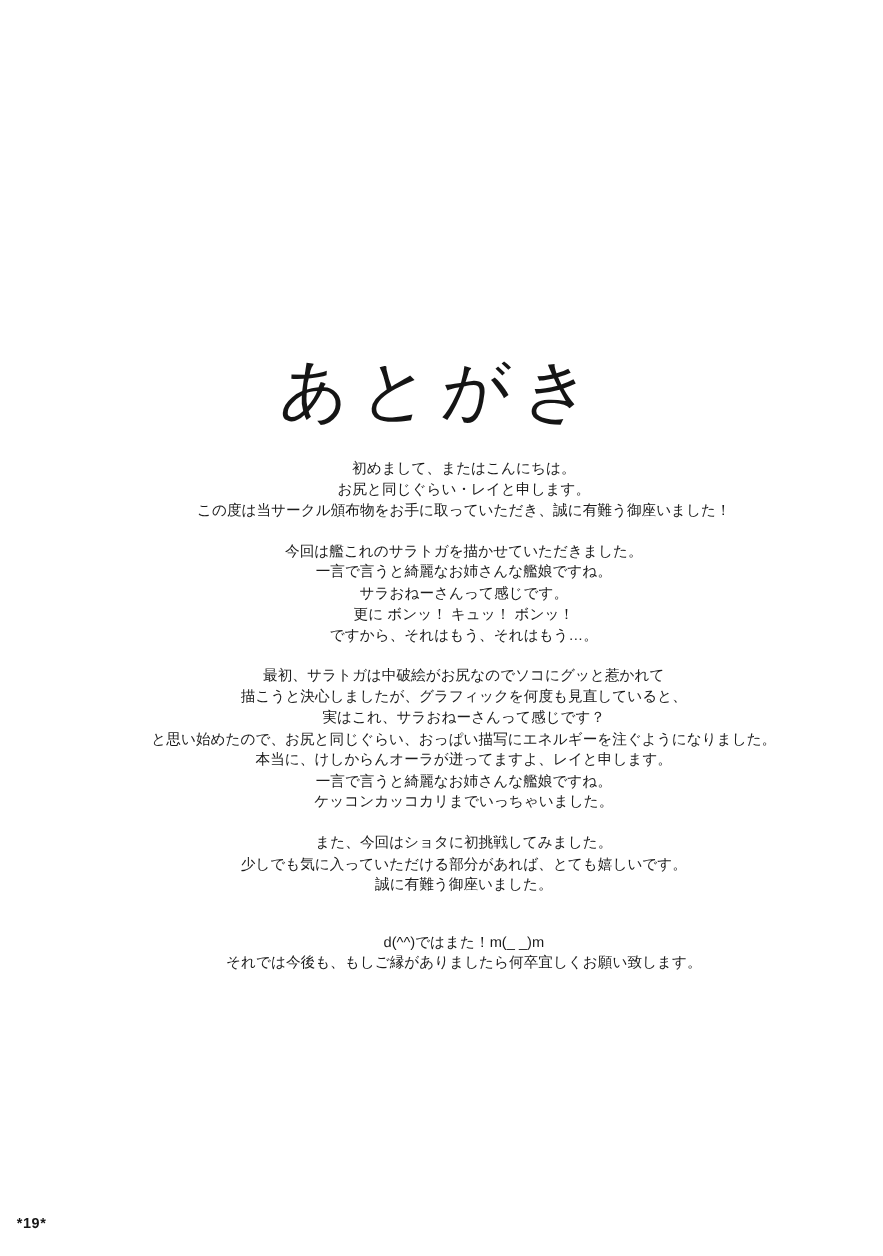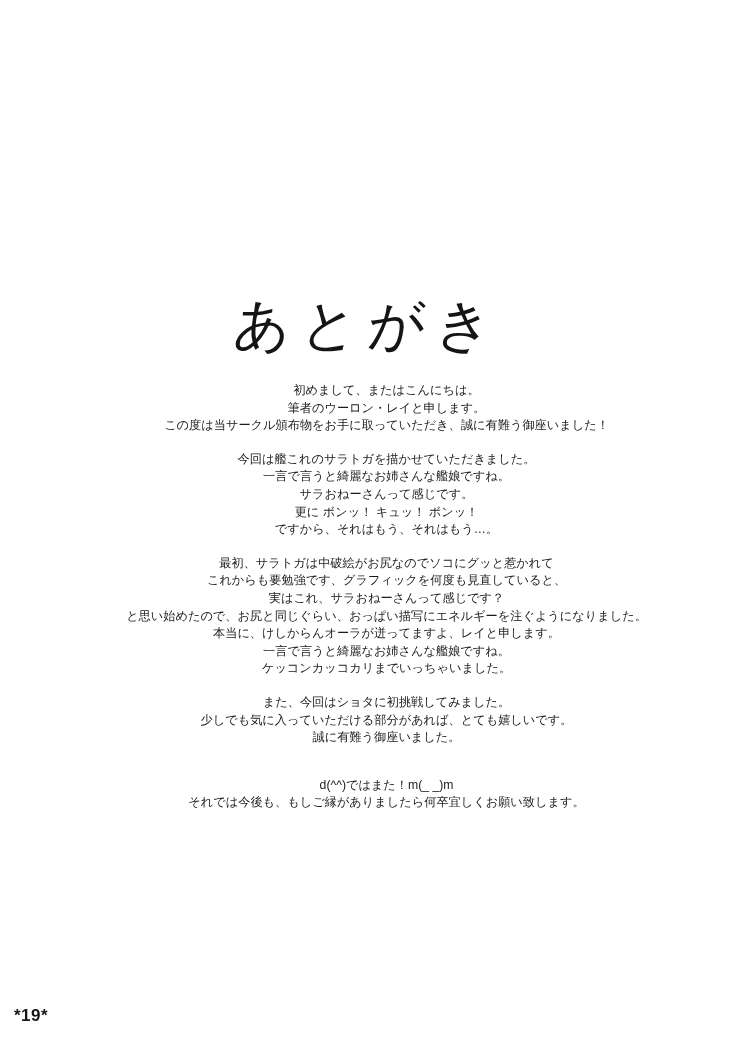--- a/index.html
+++ b/index.html
@@ -51,52 +51,52 @@
     display: block;
     white-space: nowrap;
   }
   .spacer-para {
     height: 14px;
   }
   .page-number {
     position: absolute;
     left: 14px;
     bottom: 21px;
-    font-size: 17px;
+    font-size: 12px;
     letter-spacing: 0.5px;
     color: #161616;
     font-weight: bold;
   }
 </style>
 </head>
 <body>
 
 <div class="page">
 
   <div class="afterword-title">あとがき</div>
 
   <div class="body-text">
 
     <div class="para">
       <span class="line">初めまして、またはこんにちは。</span>
-      <span class="line">筆者のウーロン・レイと申します。</span>
+      <span class="line">お尻と同じぐらい・レイと申します。</span>
       <span class="line">この度は当サークル頒布物をお手に取っていただき、誠に有難う御座いました！</span>
     </div>
 
     <div class="para">
       <span class="line">今回は艦これのサラトガを描かせていただきました。</span>
       <span class="line">一言で言うと綺麗なお姉さんな艦娘ですね。</span>
       <span class="line">サラおねーさんって感じです。</span>
       <span class="line">更に ボンッ！ キュッ！ ボンッ！</span>
       <span class="line">ですから、それはもう、それはもう…。</span>
     </div>
 
     <div class="para">
       <span class="line">最初、サラトガは中破絵がお尻なのでソコにグッと惹かれて</span>
-      <span class="line">これからも要勉強です、グラフィックを何度も見直していると、</span>
+      <span class="line">描こうと決心しましたが、グラフィックを何度も見直していると、</span>
       <span class="line">実はこれ、サラおねーさんって感じです？</span>
       <span class="line">と思い始めたので、お尻と同じぐらい、おっぱい描写にエネルギーを注ぐようになりました。</span>
       <span class="line">本当に、けしからんオーラが迸ってますよ、レイと申します。</span>
       <span class="line">一言で言うと綺麗なお姉さんな艦娘ですね。</span>
       <span class="line">ケッコンカッコカリまでいっちゃいました。</span>
     </div>
 
     <div class="para">
       <span class="line">また、今回はショタに初挑戦してみました。</span>
       <span class="line">少しでも気に入っていただける部分があれば、とても嬉しいです。</span>

